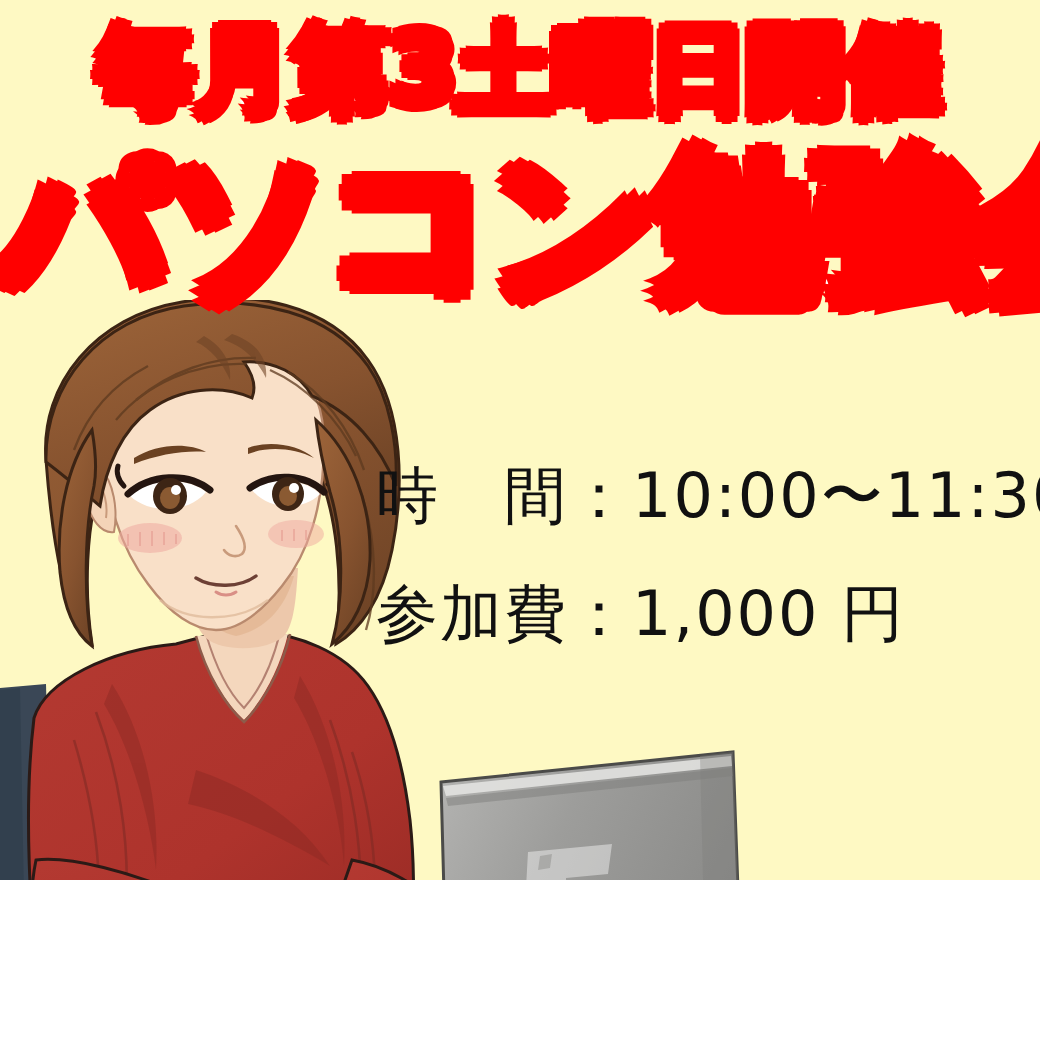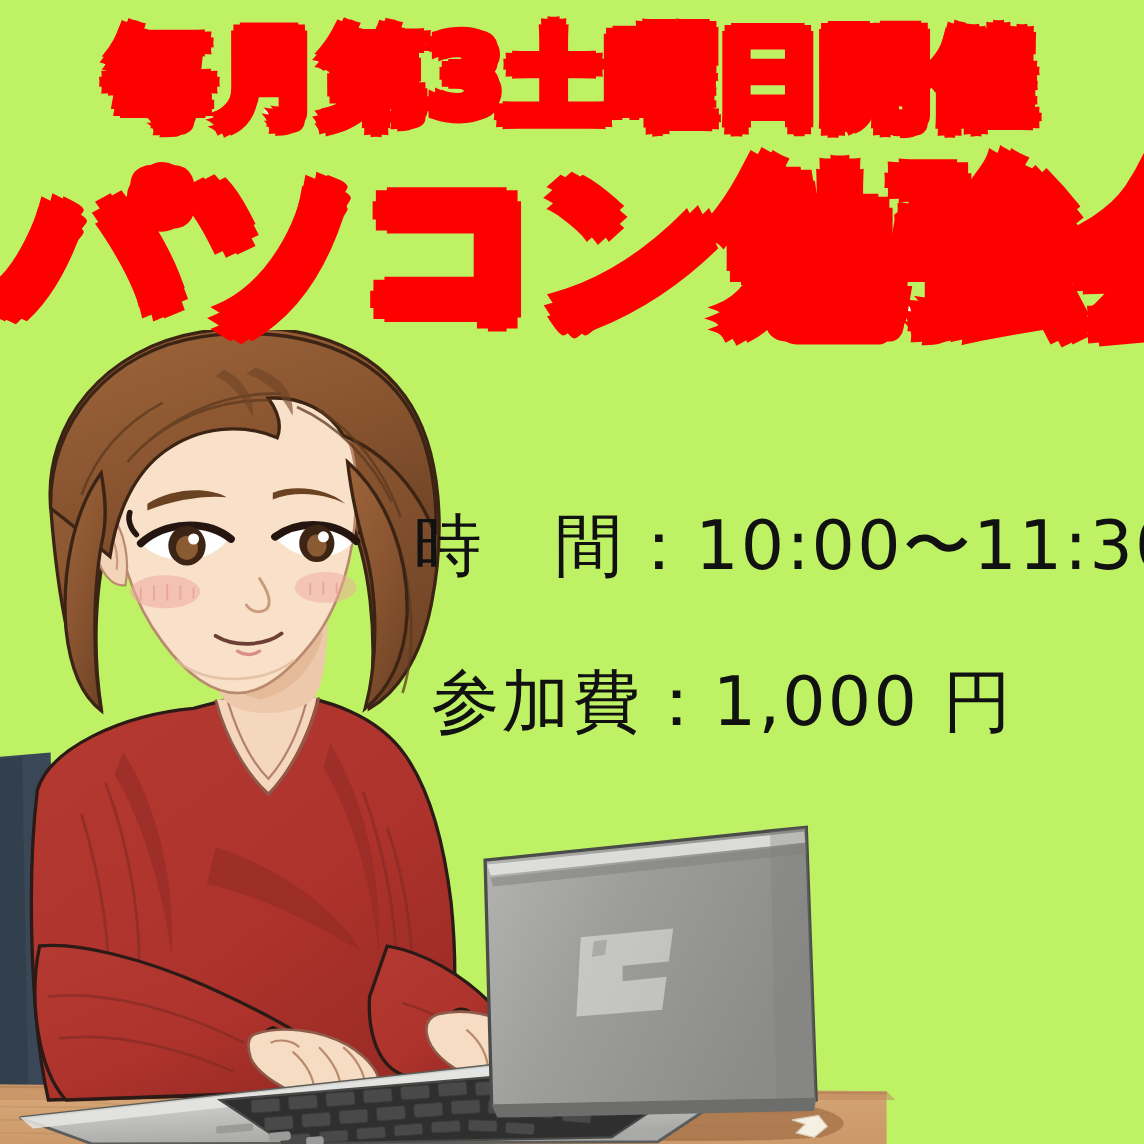--- a/index.html
+++ b/index.html
@@ -3,22 +3,22 @@
 <meta charset="utf-8">
 <style>
   html, body {
     margin: 0;
     padding: 0;
     background: #ffffff;
   }
   #poster {
     position: relative;
     width: 1040px;
-    height: 1040px;
-    background: #bef264;
+    height: 880px;
+    background: #fef9c3;
     overflow: hidden;
     font-family: "DejaVu Sans", "Liberation Sans", sans-serif;
   }
 
   
   .headline-wrap {
     position: absolute;
     left: 0;
     top: 0;
     width: 1040px;
@@ -70,21 +70,21 @@
     position: absolute;
     color: #111111;
     font-size: 62px;
     line-height: 68px;
     font-weight: 500;
     letter-spacing: 2px;
     white-space: nowrap;
     z-index: 35;
   }
   #info-time { left: 376px; top: 462px; }
-  #info-fee  { left: 376px; top: 604px; margin-left: 16px; }
+  #info-fee  { left: 376px; top: 580px; }
 
   
   #illustration {
     position: absolute;
     left: 0;
     top: 300px;
     width: 1040px;
     height: 740px;
     z-index: 10;
   }

